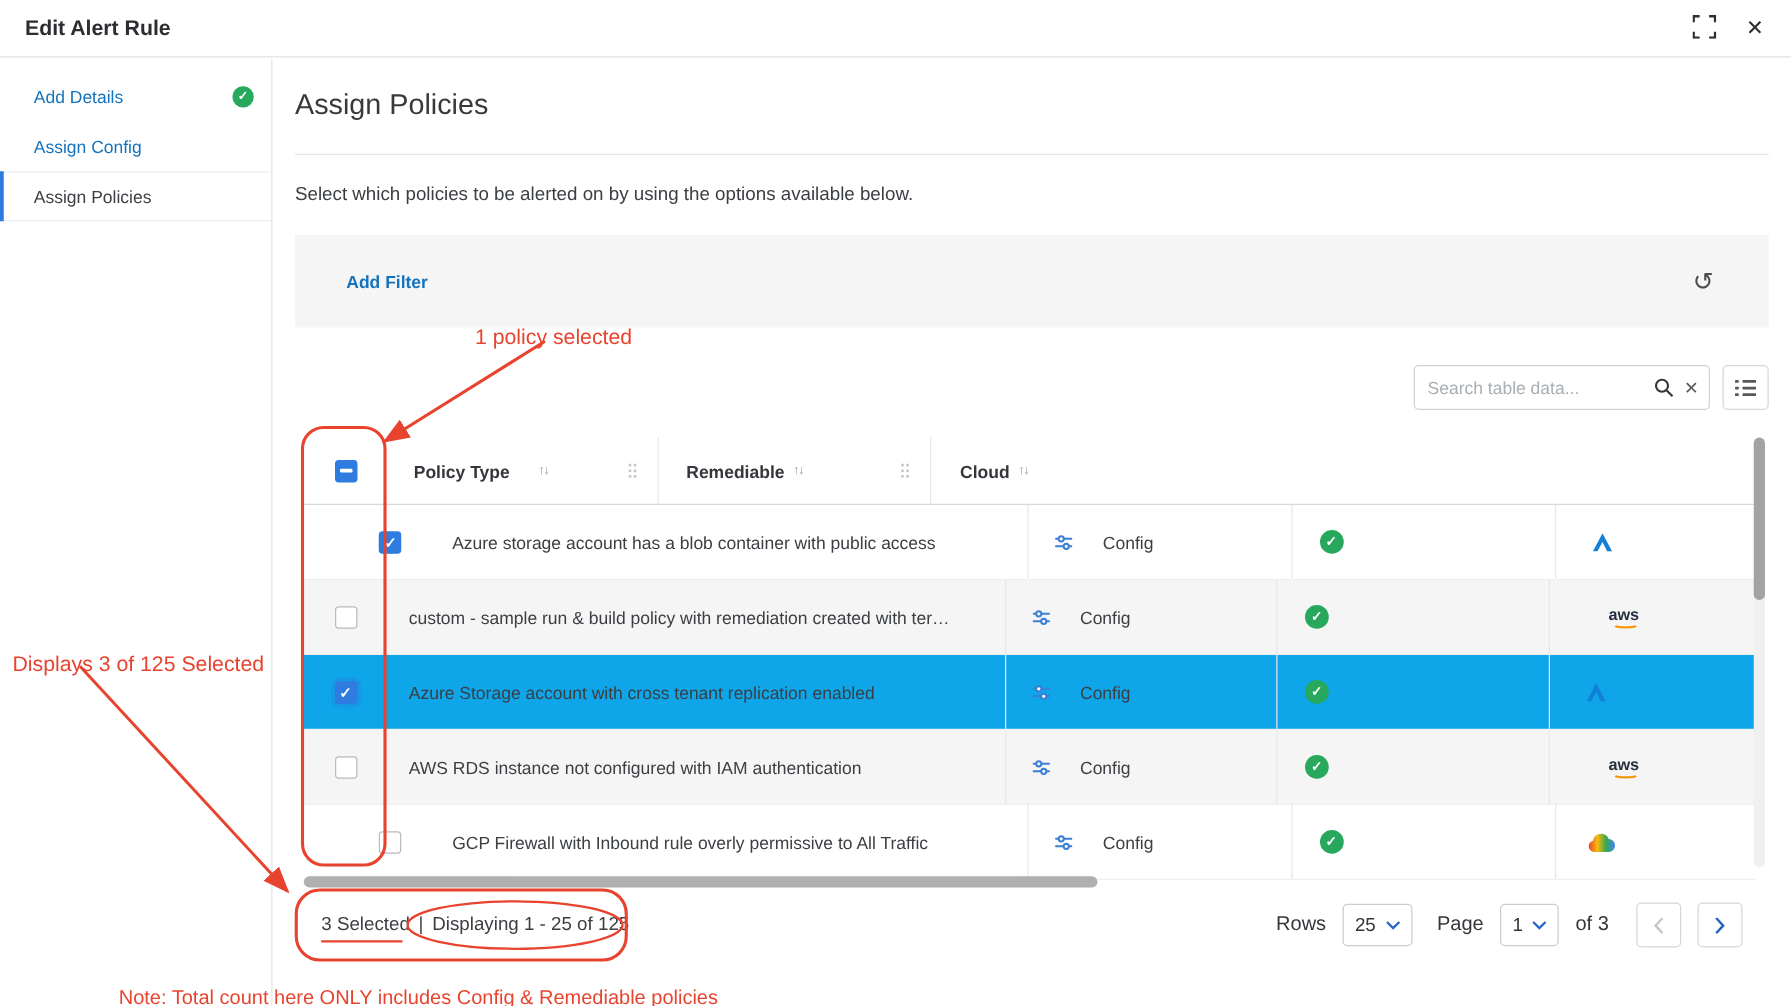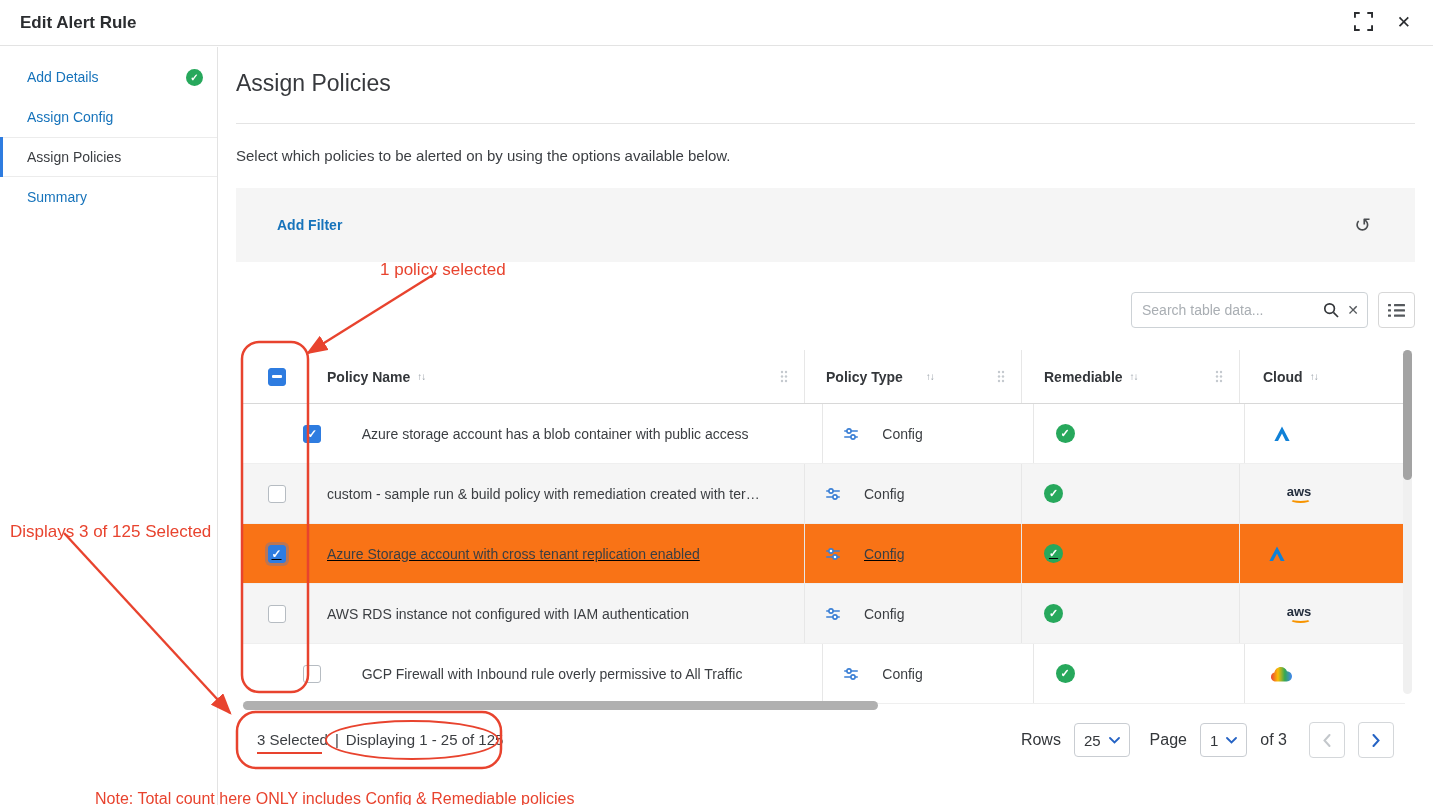--- a/index.html
+++ b/index.html
@@ -49,21 +49,21 @@
   .search-clear::after { content:"✕"; }
   .col-settings-btn { position:absolute; left:1378px; top:292px; width:37px; height:36px; border:1px solid #d7d7d7;
     border-radius:4px; background:#fff; display:flex; align-items:center; justify-content:center; cursor:pointer; }
 
   
   .table { position:absolute; left:243px; top:350px; width:1162px; }
   .t-head { display:flex; height:54px; align-items:center; border-bottom:1px solid #d8d8d8; background:#fff; }
   .t-row  { display:flex; height:60px; align-items:center; border-bottom:1px solid #efefef; }
   .t-row[data-variant="white"]    { background:#fff;padding-left:37px; }
   .t-row[data-variant="stripe"]   { background:#f5f5f5; }
-  .t-row[data-variant="selected"] { background:#f97316;text-decoration:underline; }
+  .t-row[data-variant="selected"] { background:#0ea5e9; }
 
   .col-cb    { width:67px;  display:flex; justify-content:center; align-items:center; height:100%; }
   .col-name  { width:495px; padding-left:17px; border-right:1px solid #e7e7e7; display:flex; align-items:center; height:100%; overflow:hidden; white-space:nowrap; }
   .col-type  { width:217px; padding-left:21px; border-right:1px solid #e7e7e7; display:flex; align-items:center; height:100%; gap:24px; }
   .col-rem   { width:218px; padding-left:22px; border-right:1px solid #e7e7e7; display:flex; align-items:center; height:100%; }
   .col-cloud { width:165px; padding-left:23px; display:flex; align-items:center; height:100%; }
 
   .h-label { font-weight:700; font-size:14px; color:#33363a; white-space:nowrap; }
   .sort-icon { color:#98a0a8; font-size:10px; letter-spacing:-1px; margin-left:7px; cursor:pointer; }
   .sort-icon::after { content:"↑↓"; }
@@ -163,24 +163,20 @@
           </span>
       </div>
       <div class="side-item" data-active="false">
         <span class="label">Assign Config</span>
 
       </div>
       <div class="side-item" data-active="true">
         <span class="label">Assign Policies</span>
 
       </div>
-      <div class="side-item" data-active="false">
-        <span class="label">Summary</span>
-
-      </div>
     </div>
   </div>
 
   <div class="page-title">Assign Policies</div>
   <div class="title-divider"></div>
   <div class="page-subtitle">Select which policies to be alerted on by using the options available below.</div>
 
   <div class="filter-bar">
     <span class="add-filter">Add Filter</span>
     <span class="undo-icon"></span>
@@ -207,34 +203,20 @@
           <rect x="6" y="11.6" width="11" height="2.2" rx="0.5"></rect>
       </svg>
     </span>
   </button>
 
   <div class="table">
     <div class="t-head">
       <div class="col-cb">
         <span class="cb" data-state="indeterminate"></span>
       </div>
-      <div class="col-name">
-        <span class="h-label">Policy Name</span>
-        <span class="sort-icon"></span>
-        <span class="drag-handle">
-          <svg width="8" height="13" viewBox="0 0 8 13" fill="#c4c9ce">
-              <circle cx="2" cy="2" r="1.2"></circle>
-              <circle cx="6" cy="2" r="1.2"></circle>
-              <circle cx="2" cy="6.5" r="1.2"></circle>
-              <circle cx="6" cy="6.5" r="1.2"></circle>
-              <circle cx="2" cy="11" r="1.2"></circle>
-              <circle cx="6" cy="11" r="1.2"></circle>
-            </svg>
-        </span>
-      </div>
       <div class="col-type">
         <span class="h-label">Policy Type</span>
         <span class="sort-icon" style="margin-left:-1px;"></span>
         <span class="drag-handle">
           <svg width="8" height="13" viewBox="0 0 8 13" fill="#c4c9ce">
               <circle cx="2" cy="2" r="1.2"></circle>
               <circle cx="6" cy="2" r="1.2"></circle>
               <circle cx="2" cy="6.5" r="1.2"></circle>
               <circle cx="6" cy="6.5" r="1.2"></circle>
               <circle cx="2" cy="11" r="1.2"></circle>

